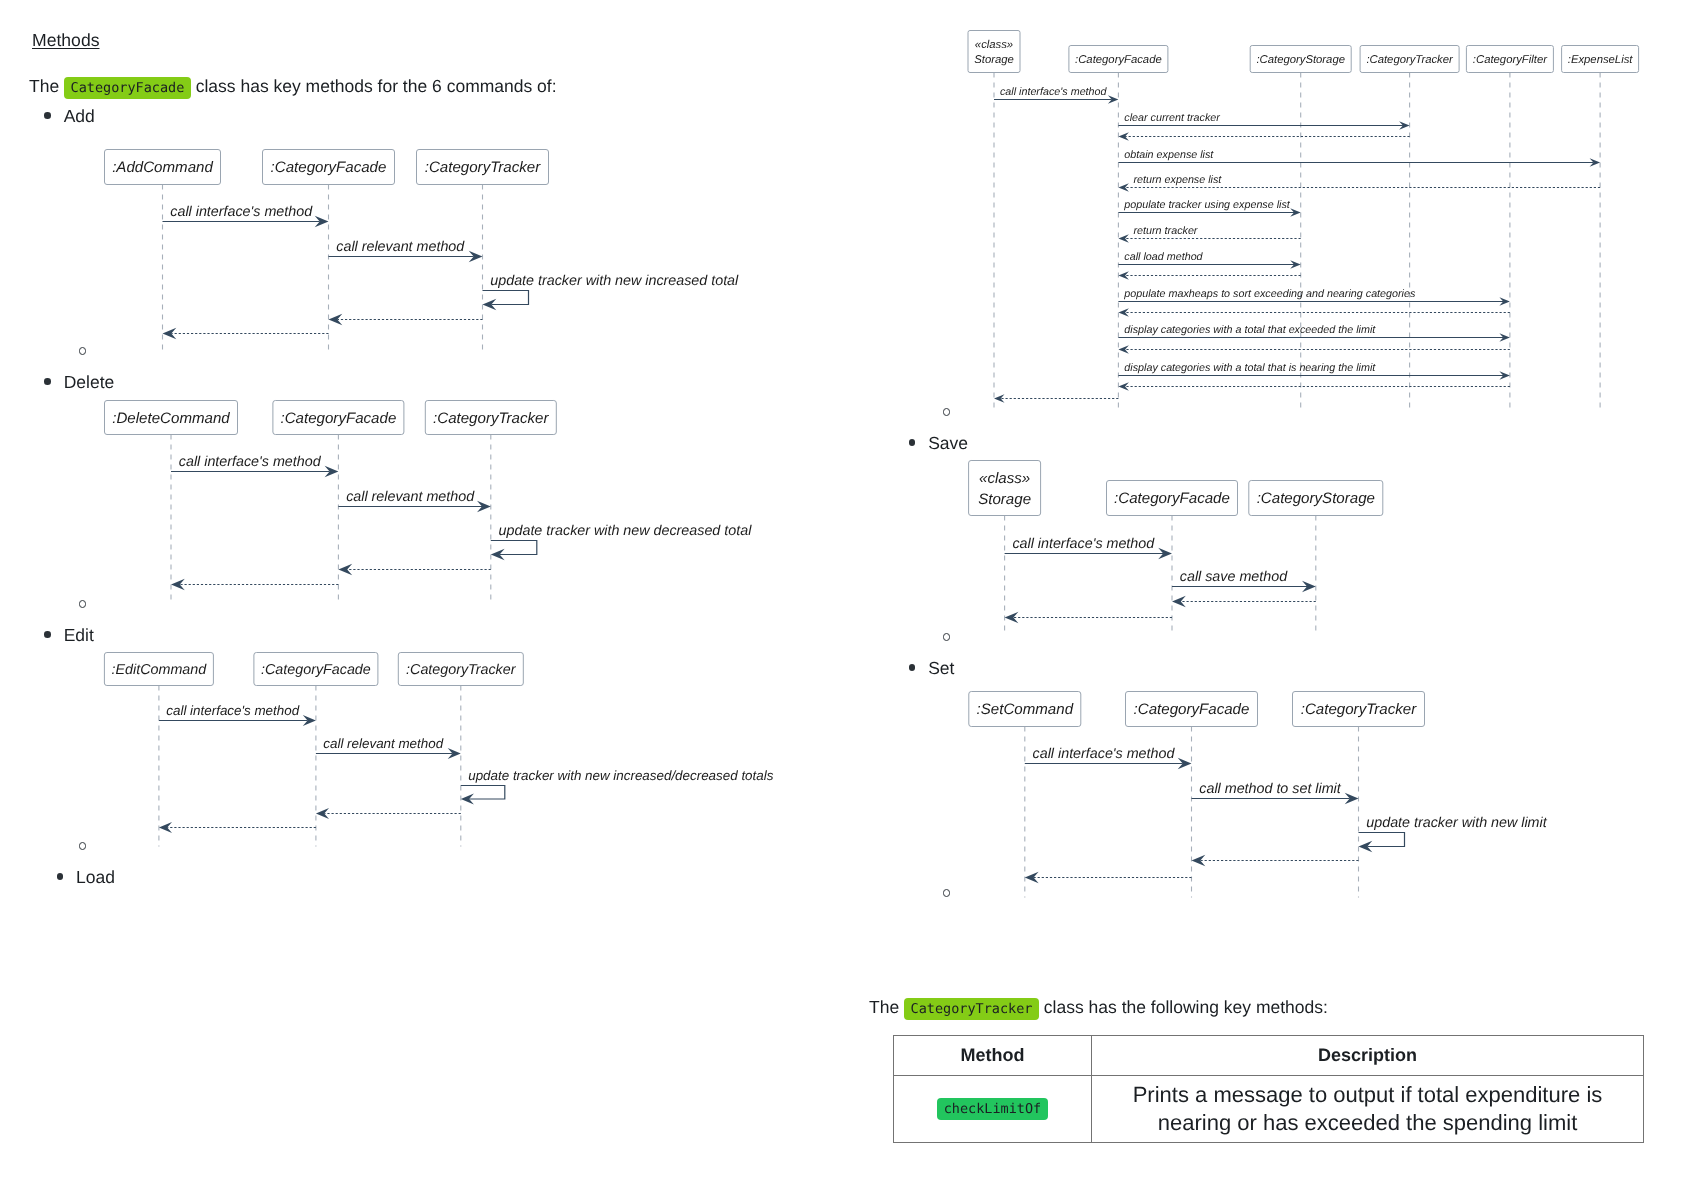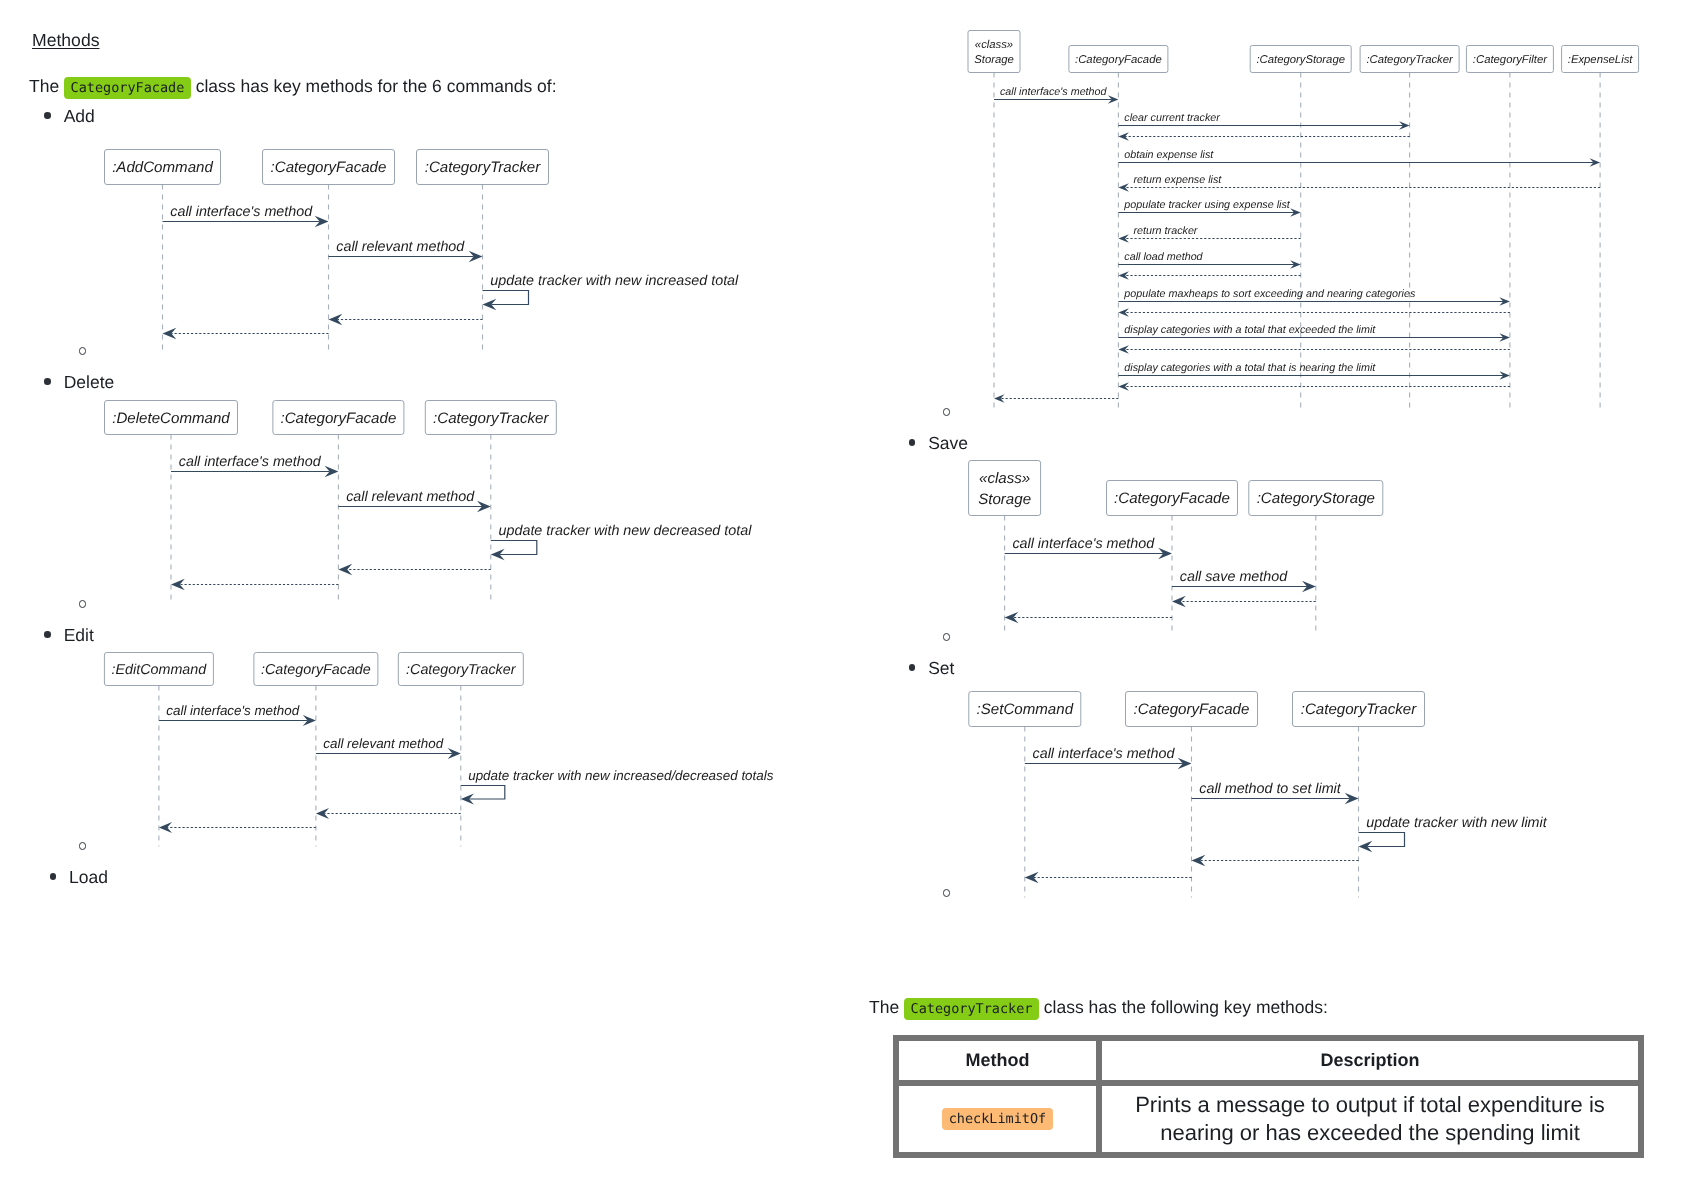--- a/index.html
+++ b/index.html
@@ -18,25 +18,25 @@
         background:#84cc16;border-radius:4px;padding:3px 6.5px;color:#1b1f23;}
 
   .bullet-l1{position:absolute;font-size:17.5px;line-height:22px;color:#1b1f23;}
   .bullet-l1::before{content:"";position:absolute;left:-19.5px;top:7.3px;
         width:6.6px;height:6.6px;border-radius:50%;background:#2b3137;}
   .bullet-l2{position:absolute;width:7.6px;height:7.6px;border-radius:50%;
         border:1.5px solid #33393f;background:#fff;box-sizing:border-box;}
 
   table.mtable{position:absolute;border-collapse:collapse;
         font-size:17px;color:#1b1f23;}
-  table.mtable th,table.mtable td{border:6px solid #737373;text-align:center;
+  table.mtable th,table.mtable td{border:1px solid #737373;text-align:center;
         vertical-align:middle;padding:0;}
   table.mtable th{font-weight:700;font-size:18px;}
   table.mtable td.meth{font-family:"DejaVu Sans Mono",monospace;font-size:13.5px;}
-  table.mtable td.meth span{background:#fdba74;border-radius:4px;padding:3px 6.5px;}
+  table.mtable td.meth span{background:#22c55e;border-radius:4px;padding:3px 6.5px;}
   table.mtable td.desc{font-size:22px;line-height:27.5px;padding:5px 18px;}
 
   svg{display:block;overflow:visible;}
   .pbox{fill:#ffffff;stroke:#9aa5b1;stroke-width:1;}
   .plabel{font-family:"Liberation Sans",sans-serif;fill:#1c1c1c;text-anchor:middle;}
   .lifeline{stroke:#a7b0ba;stroke-width:1.1;stroke-dasharray:5 5;fill:none;}
   .msg{stroke:#34495e;stroke-width:1.2;fill:none;}
   .msgd{stroke:#34495e;stroke-width:1.2;fill:none;stroke-dasharray:2.2 1.9;}
   .mlabel{font-family:"Liberation Sans",sans-serif;fill:#1c1c1c;}
   .ahead{fill:#34495e;}
@@ -56,21 +56,21 @@
 
   <div class="bullet-l1" style="left:63.7px;top:105px;">Add</div>
   <div class="bullet-l2" style="left:78.7px;top:347px;"></div>
 
   <div class="bullet-l1" style="left:63.7px;top:371px;">Delete</div>
   <div class="bullet-l2" style="left:78.7px;top:600px;"></div>
 
   <div class="bullet-l1" style="left:63.7px;top:624px;">Edit</div>
   <div class="bullet-l2" style="left:78.7px;top:842px;"></div>
 
-  <div class="bullet-l1" style="left:69px;top:866px;">Load</div>
+  <div class="bullet-l1" style="left:76px;top:866px;">Load</div>
 
   <div class="bullet-l2" style="left:942.5px;top:408.3px;"></div>
 
   <div class="bullet-l1" style="left:928.2px;top:432px;">Save</div>
   <div class="bullet-l2" style="left:942.5px;top:633.3px;"></div>
 
   <div class="bullet-l1" style="left:928.2px;top:657px;">Set</div>
   <div class="bullet-l2" style="left:942.5px;top:889.3px;"></div>
 
 

